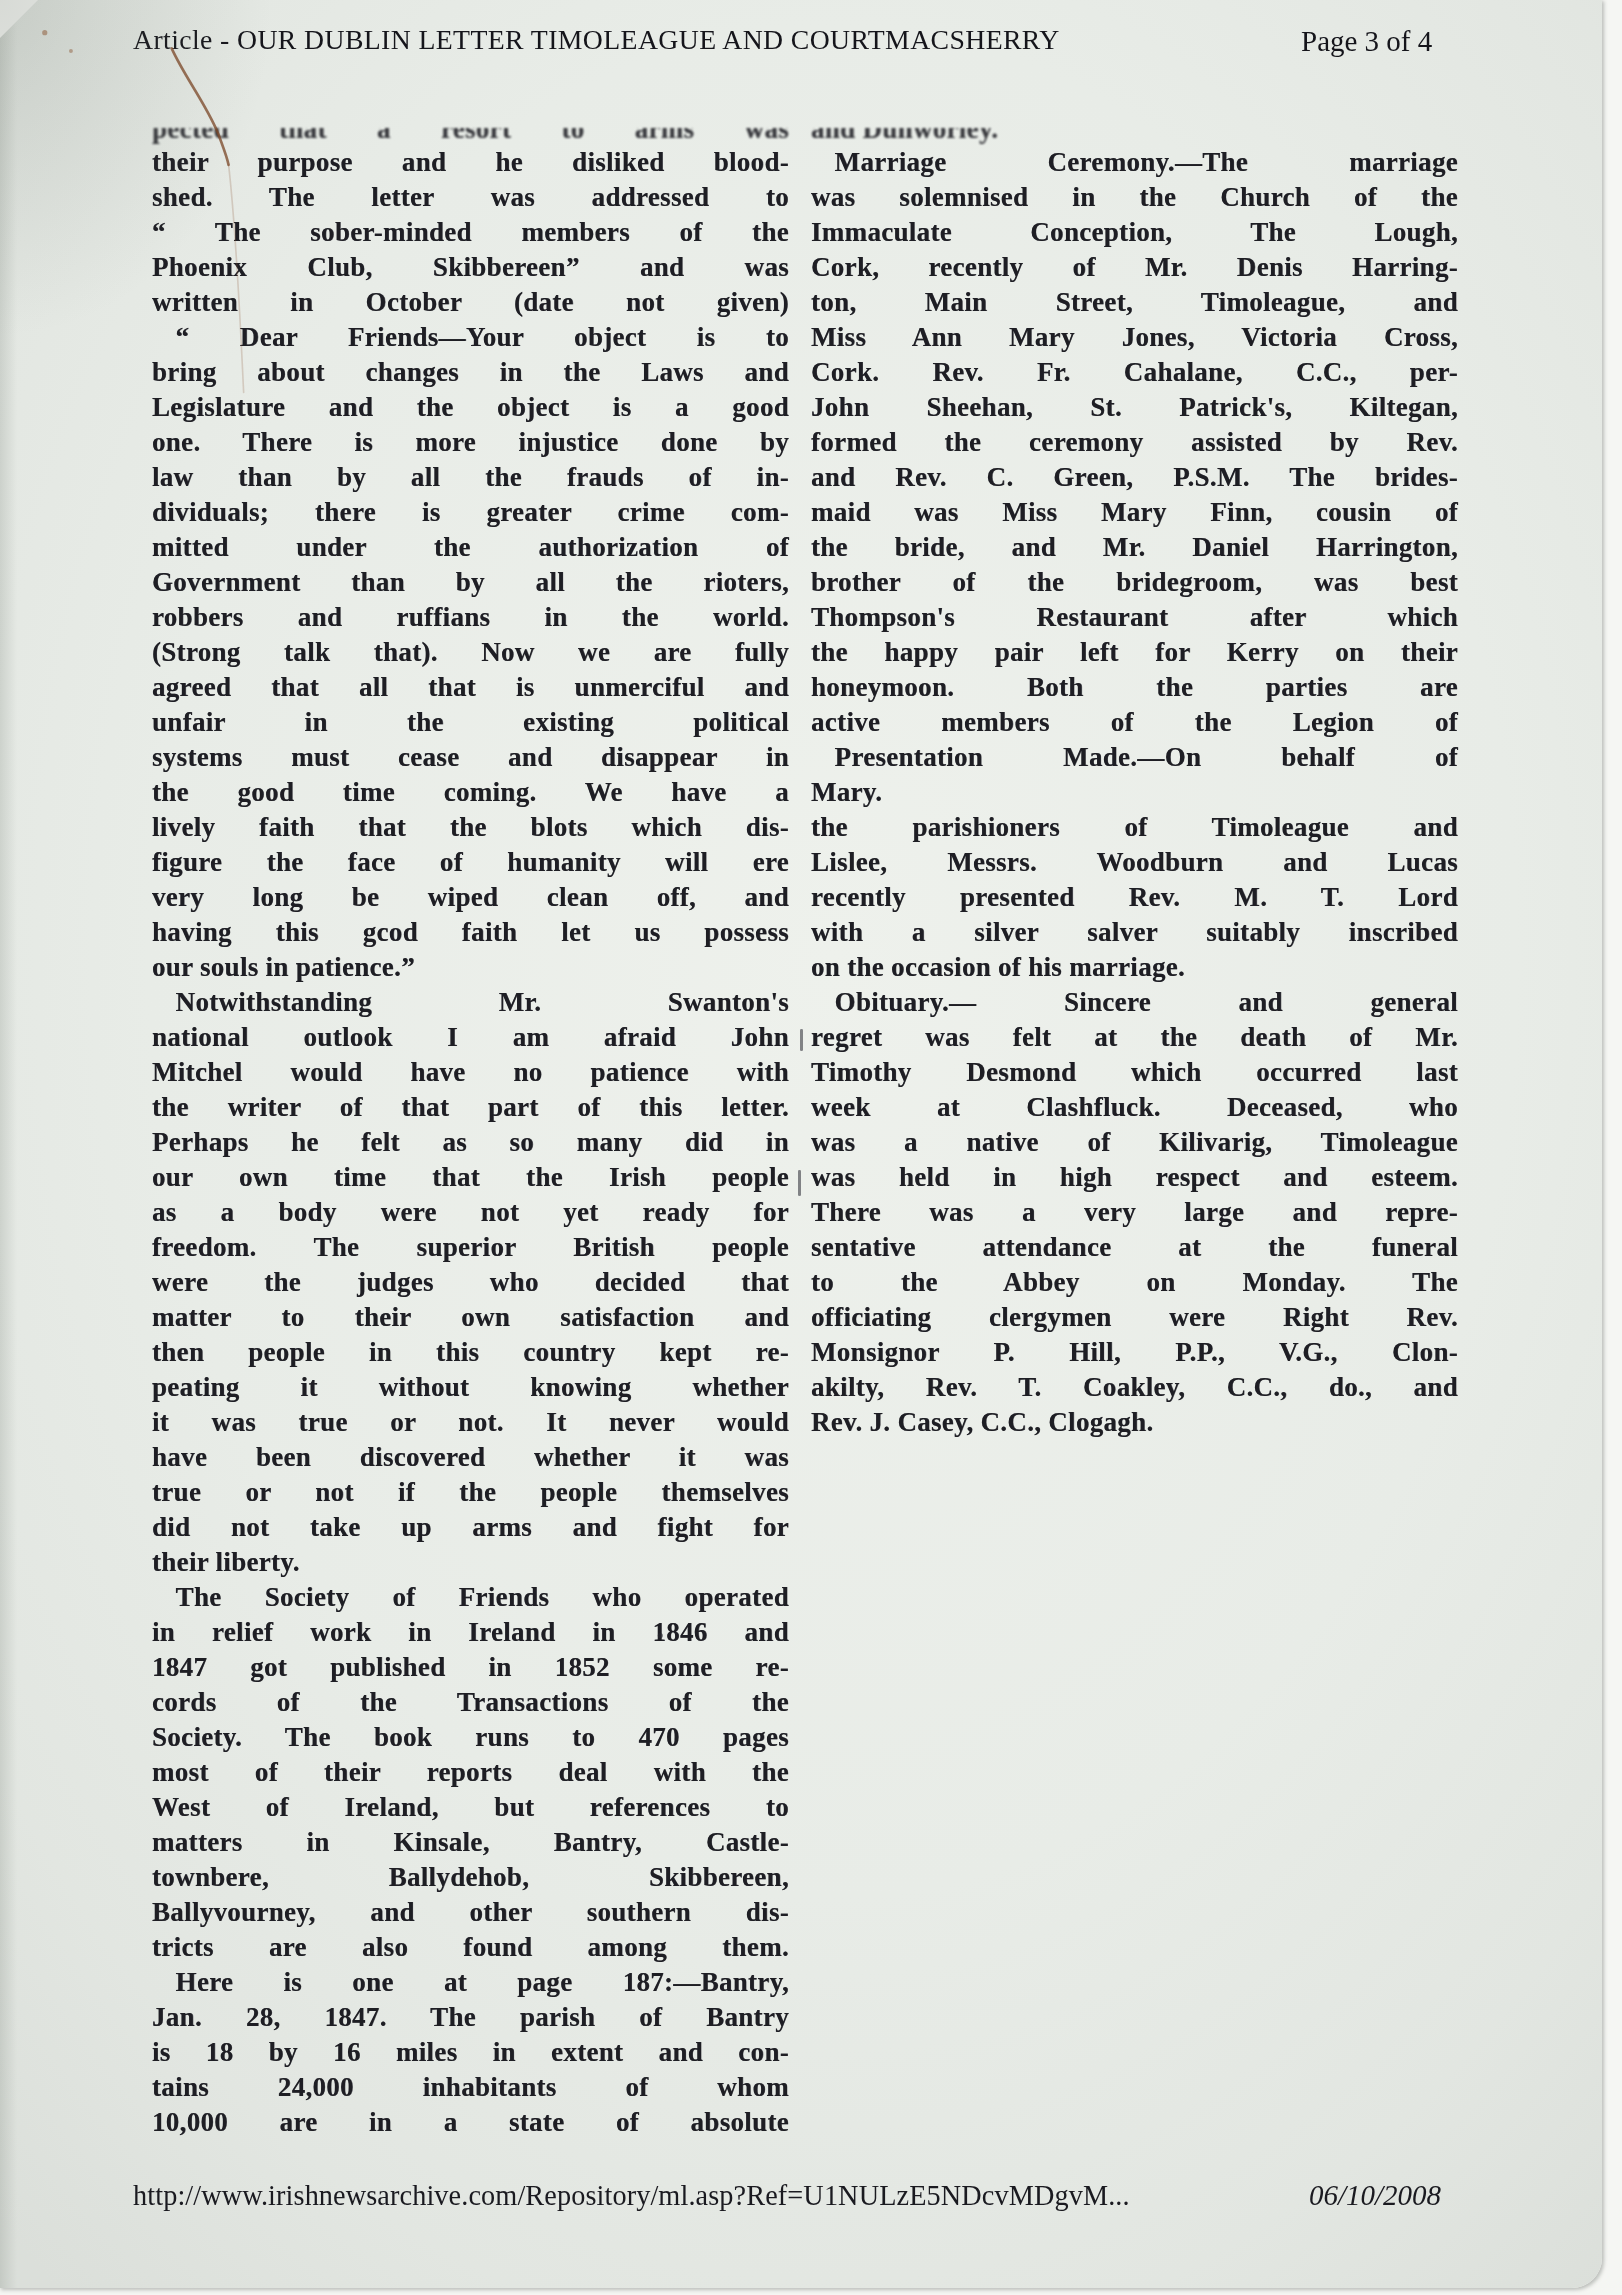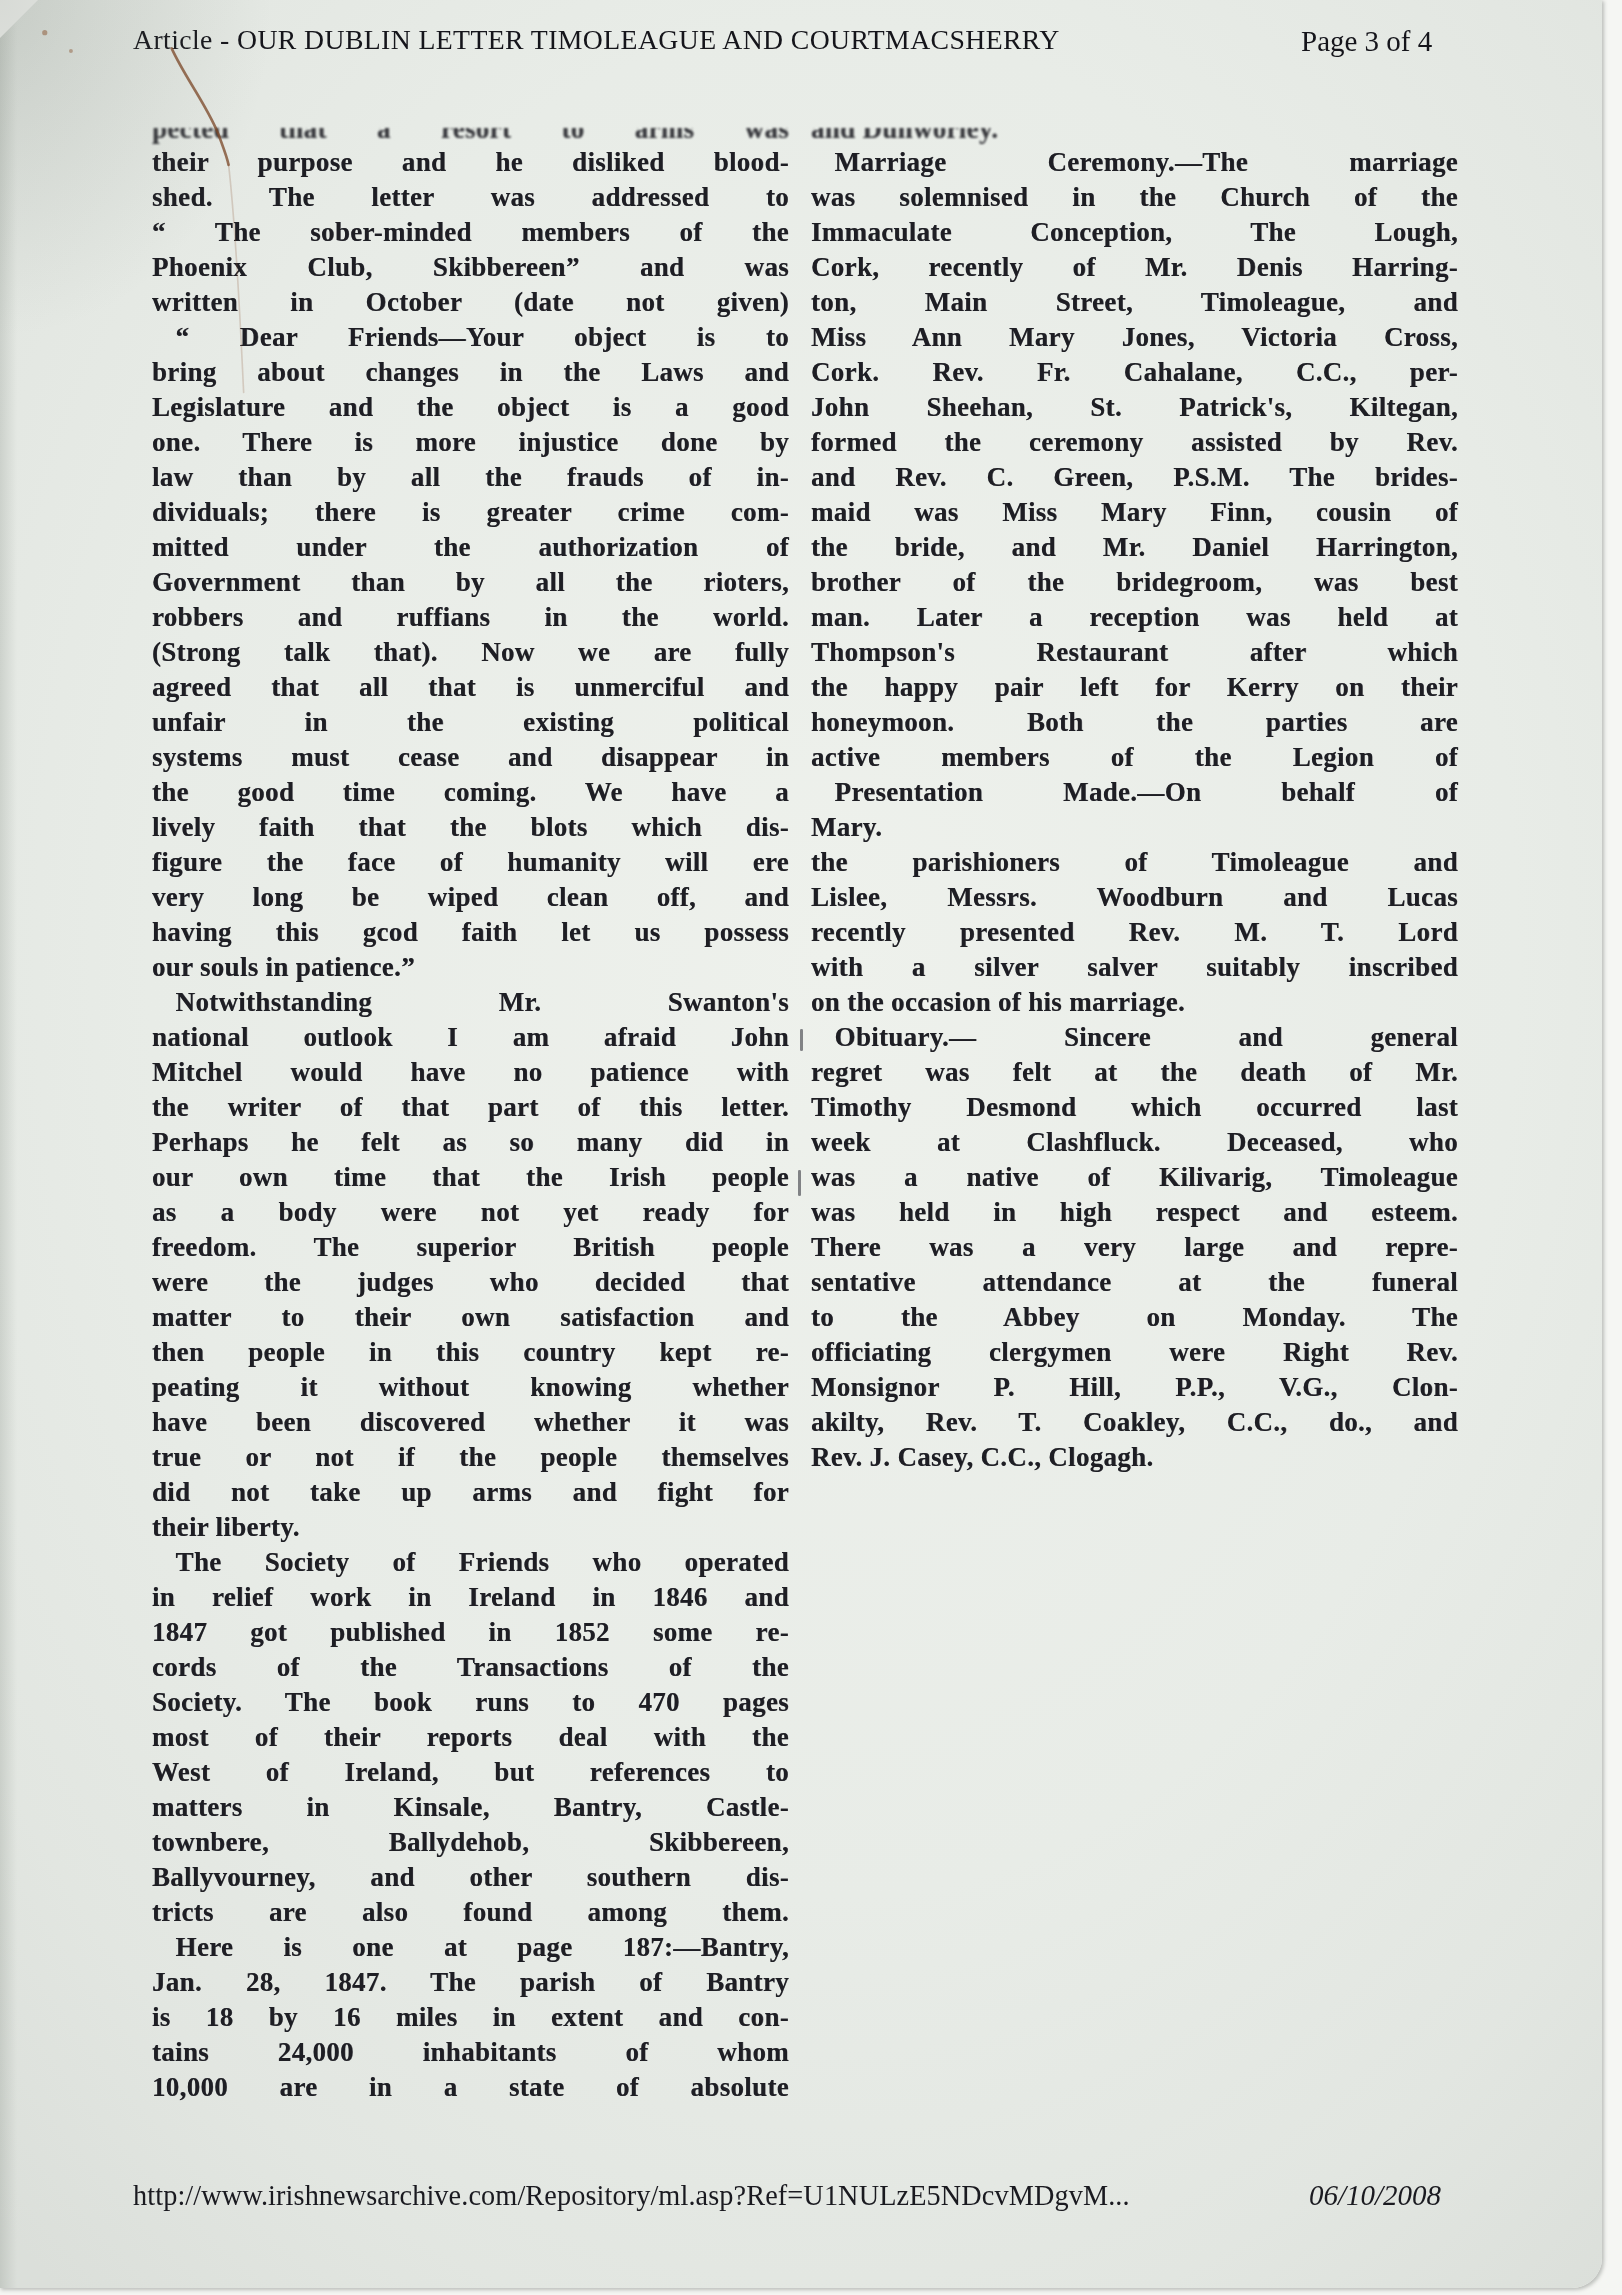--- a/index.html
+++ b/index.html
@@ -121,20 +121,21 @@
       <div class="line">Mitchel would have no patience with</div>
       <div class="line">the writer of that part of this letter.</div>
       <div class="line">Perhaps he felt as so many did in</div>
       <div class="line">our own time that the Irish people</div>
       <div class="line">as a body were not yet ready for</div>
       <div class="line">freedom. The superior British people</div>
       <div class="line">were the judges who decided that</div>
       <div class="line">matter to their own satisfaction and</div>
       <div class="line">then people in this country kept re-</div>
       <div class="line">peating it without knowing whether</div>
+      <div class="line">it was true or not. It never would</div>
       <div class="line">have been discovered whether it was</div>
       <div class="line">true or not if the people themselves</div>
       <div class="line">did not take up arms and fight for</div>
       <div class="line end">their liberty.</div>
       <div class="line indent">The Society of Friends who operated</div>
       <div class="line">in relief work in Ireland in 1846 and</div>
       <div class="line">1847 got published in 1852 some re-</div>
       <div class="line">cords of the Transactions of the</div>
       <div class="line">Society. The book runs to 470 pages</div>
       <div class="line">most of their reports deal with the</div>
@@ -156,21 +157,20 @@
       <div class="line">Cork, recently of Mr. Denis Harring-</div>
       <div class="line">ton, Main Street, Timoleague, and</div>
       <div class="line">Miss Ann Mary Jones, Victoria Cross,</div>
       <div class="line">Cork. Rev. Fr. Cahalane, C.C., per-</div>
       <div class="line">John Sheehan, St. Patrick's, Kiltegan,</div>
       <div class="line">formed the ceremony assisted by Rev.</div>
       <div class="line">and Rev. C. Green, P.S.M. The brides-</div>
       <div class="line">maid was Miss Mary Finn, cousin of</div>
       <div class="line">the bride, and Mr. Daniel Harrington,</div>
       <div class="line">brother of the bridegroom, was best</div>
-      <div class="line">man. Later a reception was held at</div>
       <div class="line">Thompson's Restaurant after which</div>
       <div class="line">the happy pair left for Kerry on their</div>
       <div class="line">honeymoon. Both the parties are</div>
       <div class="line">active members of the Legion of</div>
       <div class="line indent">Presentation Made.—On behalf of</div>
       <div class="line end">Mary.</div>
       <div class="line">the parishioners of Timoleague and</div>
       <div class="line">Lislee, Messrs. Woodburn and Lucas</div>
       <div class="line">recently presented Rev. M. T. Lord</div>
       <div class="line">with a silver salver suitably inscribed</div>

